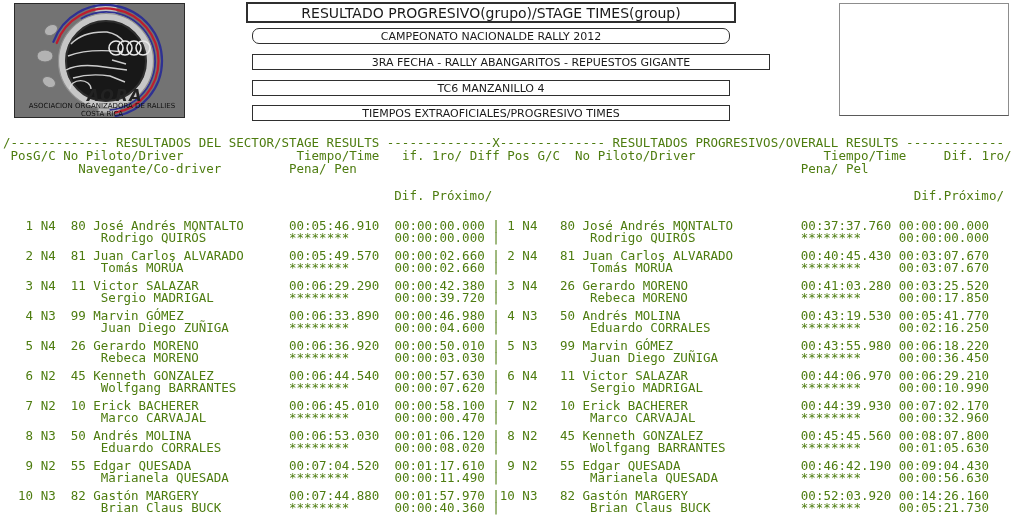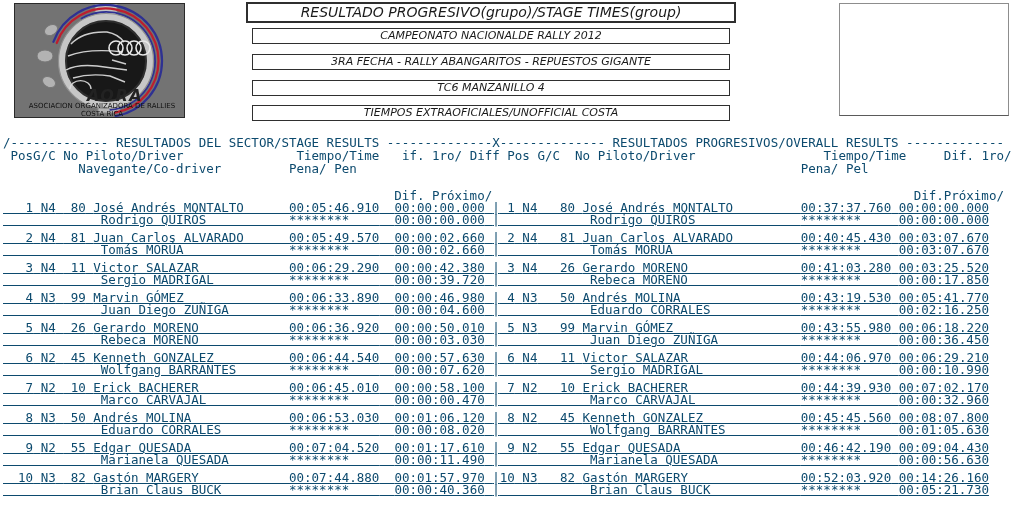--- a/index.html
+++ b/index.html
@@ -3,37 +3,37 @@
 <meta charset="utf-8">
 <style>
   html,body{margin:0;padding:0;}
   body{
     width:1018px;height:529px;position:relative;background:#ffffff;
     font-family:"DejaVu Sans","Liberation Sans",sans-serif;color:#1a1a1a;overflow:hidden;
   }
   
   .logo-box{position:absolute;left:14px;top:3px;width:169px;height:113px;border:1px solid #2a2a2a;background:#737373;}
   .logo-box svg{display:block;}
-  .tbox{position:absolute;background:#fff;display:flex;justify-content:center;text-align:center;white-space:nowrap;font-style:italic;}
+  .tbox{position:absolute;background:#fff;display:flex;align-items:center;justify-content:center;text-align:center;white-space:nowrap;}
   .tbox-main{left:246px;top:2px;width:486px;height:17px;border:2px solid #2f2f2f;font-size:14px;}
   .tbox-sub{left:252px;width:476px;height:14px;border:1.5px solid #2f2f2f;font-size:11px;}
-  #tbox1{top:28px;}
-  #tbox2{top:54px;}
+  #tbox1{top:28px;border-radius:7px;}
+  #tbox2{top:54px;padding-left:40px;}
   #tbox3{top:80px;}
   #tbox4{top:105px;}
   .stamp-box{position:absolute;left:839px;top:3px;width:168px;height:111px;border:1px solid #8d8d8d;border-bottom-color:#5a5a5a;background:#fff;}
   
   .report{
     position:absolute;left:3px;top:136px;
     font-family:"DejaVu Sans Mono","Liberation Mono",monospace;
-    font-size:12.5px;white-space:pre;color:#0c4a6e;
+    font-size:12.5px;white-space:pre;color:#4d7c0f;
   }
   .hline{height:13px;line-height:13px;}
   .hline.l4{margin-top:14px;}
-  .entries{text-decoration:underline;}
+  .entries{margin-top:18px;}
   .entry{margin-bottom:6px;}
   .eline{height:12px;line-height:12px;}
 </style>
 </head>
 <body>
 
 <div class="logo-box">
   <svg width="169" height="113" viewBox="0 0 169 113">
 
     <rect x="80" y="0" width="22" height="12" fill="#c2c2c2" stroke="#8a8a8a" stroke-width="1"></rect>
@@ -81,18 +81,18 @@
 <div class="tbox tbox-sub" id="tbox1">
   <span>CAMPEONATO NACIONALDE RALLY 2012</span>
 </div>
 <div class="tbox tbox-sub" id="tbox2">
   <span>3RA FECHA - RALLY ABANGARITOS - REPUESTOS GIGANTE</span>
 </div>
 <div class="tbox tbox-sub" id="tbox3">
   <span>TC6 MANZANILLO 4</span>
 </div>
 <div class="tbox tbox-sub" id="tbox4">
-  <span>TIEMPOS EXTRAOFICIALES/UNOFFICIAL COSTA</span>
+  <span>TIEMPOS EXTRAOFICIALES/PROGRESIVO TIMES</span>
 </div>
 
 <div class="stamp-box"></div>
 
 <div class="report" id="report"><div class="hline">/------------- <span>RESULTADOS DEL SECTOR/STAGE RESULTS</span> --------------X-------------- <span>RESULTADOS PROGRESIVOS/OVERALL RESULTS</span> -------------</div><div class="hline"> <span>Pos</span><span>G/C</span> <span>No</span> <span>Piloto/Driver</span>               <span>Tiempo/Time</span>   <span>if. 1ro/ Diff</span> <span>Pos</span> <span>G/C</span>  <span>No</span> <span>Piloto/Driver</span>                 <span>Tiempo/Time</span>     <span>Dif. 1ro/</span></div><div class="hline">          <span>Navegante/Co-driver</span>         <span>Pena/ Pen</span>                                                           <span>Pena/ Pel</span></div><div class="hline l4">                                                    <span>Dif. Próximo/</span>                                                        <span>Dif.Próximo/</span></div><div class="entries"><div class="entry"><div class="eline"><span>   1</span> <span>N4</span> <span> 80</span> <span>José Andrés MONTALTO      </span><span>00:05:46.910</span>  <span>00:00:00.000</span> <span>|</span><span> 1</span> <span>N4</span>   <span>80</span> <span>José Andrés MONTALTO         </span><span>00:37:37.760</span> <span>00:00:00.000</span></div><div class="eline">             <span>Rodrigo QUIRÓS           </span><span>********    </span>  <span>00:00:00.000</span> <span>|</span>            <span>Rodrigo QUIRÓS              </span><span>********     </span><span>00:00:00.000</span></div></div><div class="entry"><div class="eline"><span>   2</span> <span>N4</span> <span> 81</span> <span>Juan Carlos ALVARADO      </span><span>00:05:49.570</span>  <span>00:00:02.660</span> <span>|</span><span> 2</span> <span>N4</span>   <span>81</span> <span>Juan Carlos ALVARADO         </span><span>00:40:45.430</span> <span>00:03:07.670</span></div><div class="eline">             <span>Tomás MORÚA              </span><span>********    </span>  <span>00:00:02.660</span> <span>|</span>            <span>Tomás MORÚA                 </span><span>********     </span><span>00:03:07.670</span></div></div><div class="entry"><div class="eline"><span>   3</span> <span>N4</span> <span> 11</span> <span>Victor SALAZAR            </span><span>00:06:29.290</span>  <span>00:00:42.380</span> <span>|</span><span> 3</span> <span>N4</span>   <span>26</span> <span>Gerardo MORENO               </span><span>00:41:03.280</span> <span>00:03:25.520</span></div><div class="eline">             <span>Sergio MADRIGAL          </span><span>********    </span>  <span>00:00:39.720</span> <span>|</span>            <span>Rebeca MORENO               </span><span>********     </span><span>00:00:17.850</span></div></div><div class="entry"><div class="eline"><span>   4</span> <span>N3</span> <span> 99</span> <span>Marvin GÓMEZ              </span><span>00:06:33.890</span>  <span>00:00:46.980</span> <span>|</span><span> 4</span> <span>N3</span>   <span>50</span> <span>Andrés MOLINA                </span><span>00:43:19.530</span> <span>00:05:41.770</span></div><div class="eline">             <span>Juan Diego ZUÑIGA        </span><span>********    </span>  <span>00:00:04.600</span> <span>|</span>            <span>Eduardo CORRALES            </span><span>********     </span><span>00:02:16.250</span></div></div><div class="entry"><div class="eline"><span>   5</span> <span>N4</span> <span> 26</span> <span>Gerardo MORENO            </span><span>00:06:36.920</span>  <span>00:00:50.010</span> <span>|</span><span> 5</span> <span>N3</span>   <span>99</span> <span>Marvin GÓMEZ                 </span><span>00:43:55.980</span> <span>00:06:18.220</span></div><div class="eline">             <span>Rebeca MORENO            </span><span>********    </span>  <span>00:00:03.030</span> <span>|</span>            <span>Juan Diego ZUÑIGA           </span><span>********     </span><span>00:00:36.450</span></div></div><div class="entry"><div class="eline"><span>   6</span> <span>N2</span> <span> 45</span> <span>Kenneth GONZALEZ          </span><span>00:06:44.540</span>  <span>00:00:57.630</span> <span>|</span><span> 6</span> <span>N4</span>   <span>11</span> <span>Victor SALAZAR               </span><span>00:44:06.970</span> <span>00:06:29.210</span></div><div class="eline">             <span>Wolfgang BARRANTES       </span><span>********    </span>  <span>00:00:07.620</span> <span>|</span>            <span>Sergio MADRIGAL             </span><span>********     </span><span>00:00:10.990</span></div></div><div class="entry"><div class="eline"><span>   7</span> <span>N2</span> <span> 10</span> <span>Erick BACHERER            </span><span>00:06:45.010</span>  <span>00:00:58.100</span> <span>|</span><span> 7</span> <span>N2</span>   <span>10</span> <span>Erick BACHERER               </span><span>00:44:39.930</span> <span>00:07:02.170</span></div><div class="eline">             <span>Marco CARVAJAL           </span><span>********    </span>  <span>00:00:00.470</span> <span>|</span>            <span>Marco CARVAJAL              </span><span>********     </span><span>00:00:32.960</span></div></div><div class="entry"><div class="eline"><span>   8</span> <span>N3</span> <span> 50</span> <span>Andrés MOLINA             </span><span>00:06:53.030</span>  <span>00:01:06.120</span> <span>|</span><span> 8</span> <span>N2</span>   <span>45</span> <span>Kenneth GONZALEZ             </span><span>00:45:45.560</span> <span>00:08:07.800</span></div><div class="eline">             <span>Eduardo CORRALES         </span><span>********    </span>  <span>00:00:08.020</span> <span>|</span>            <span>Wolfgang BARRANTES          </span><span>********     </span><span>00:01:05.630</span></div></div><div class="entry"><div class="eline"><span>   9</span> <span>N2</span> <span> 55</span> <span>Edgar QUESADA             </span><span>00:07:04.520</span>  <span>00:01:17.610</span> <span>|</span><span> 9</span> <span>N2</span>   <span>55</span> <span>Edgar QUESADA                </span><span>00:46:42.190</span> <span>00:09:04.430</span></div><div class="eline">             <span>Marianela QUESADA        </span><span>********    </span>  <span>00:00:11.490</span> <span>|</span>            <span>Marianela QUESADA           </span><span>********     </span><span>00:00:56.630</span></div></div><div class="entry"><div class="eline"><span>  10</span> <span>N3</span> <span> 82</span> <span>Gastón MARGERY            </span><span>00:07:44.880</span>  <span>00:01:57.970</span> <span>|</span><span>10</span> <span>N3</span>   <span>82</span> <span>Gastón MARGERY               </span><span>00:52:03.920</span> <span>00:14:26.160</span></div><div class="eline">             <span>Brian Claus BUCK         </span><span>********    </span>  <span>00:00:40.360</span> <span>|</span>            <span>Brian Claus BUCK            </span><span>********     </span><span>00:05:21.730</span></div></div></div></div>
 
 </body></html>

